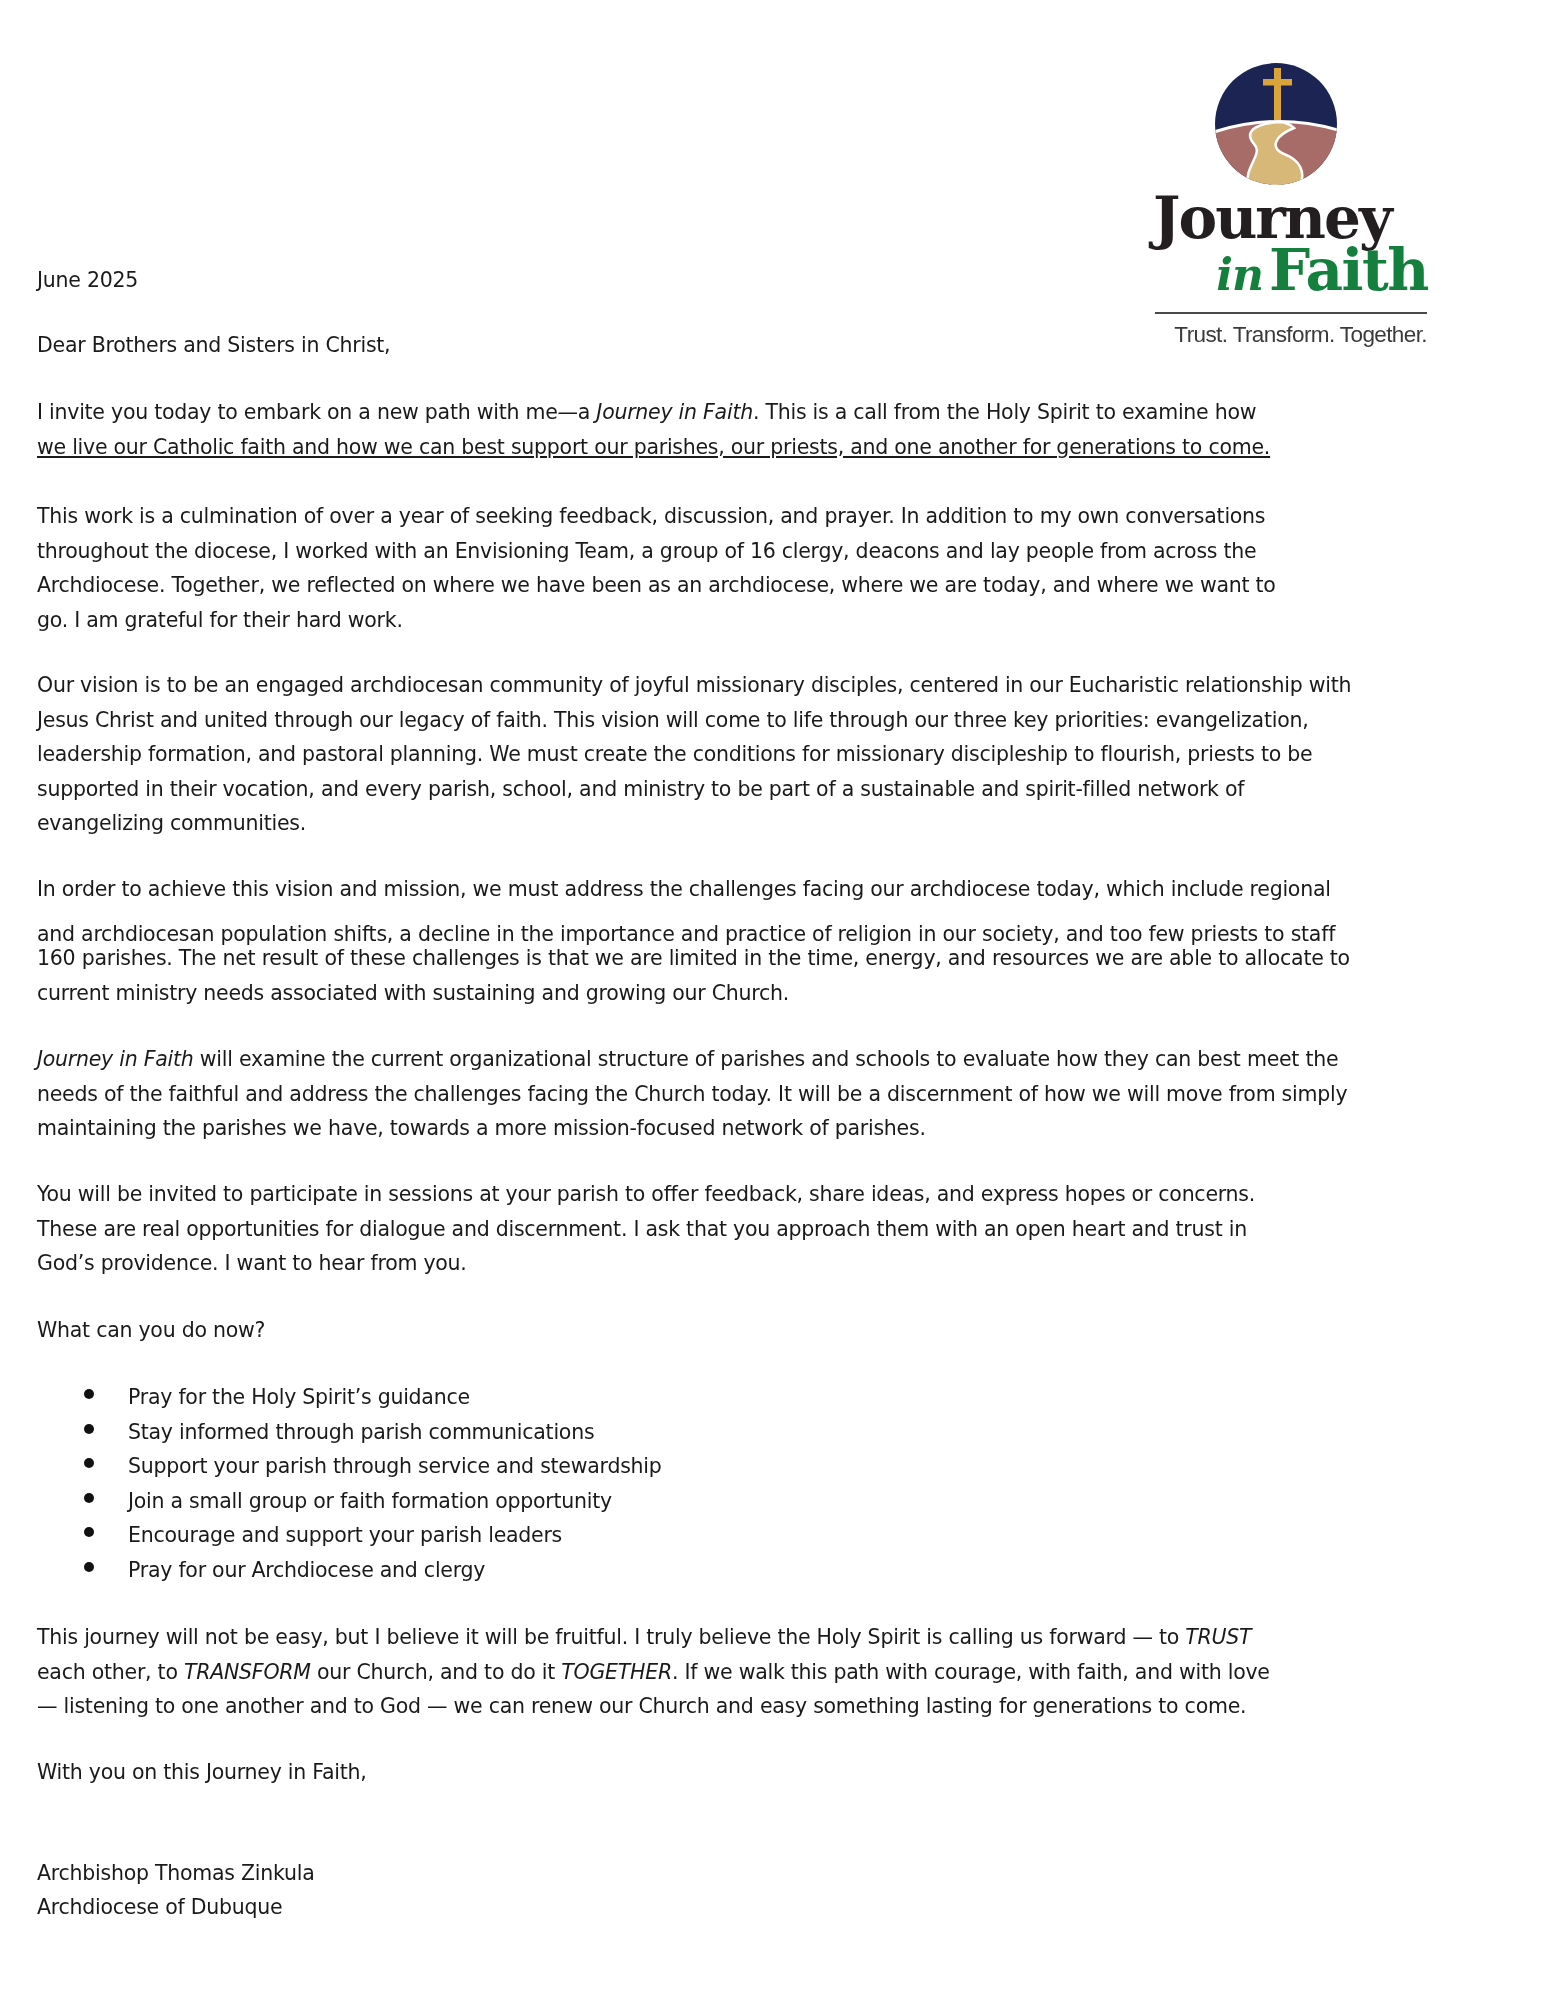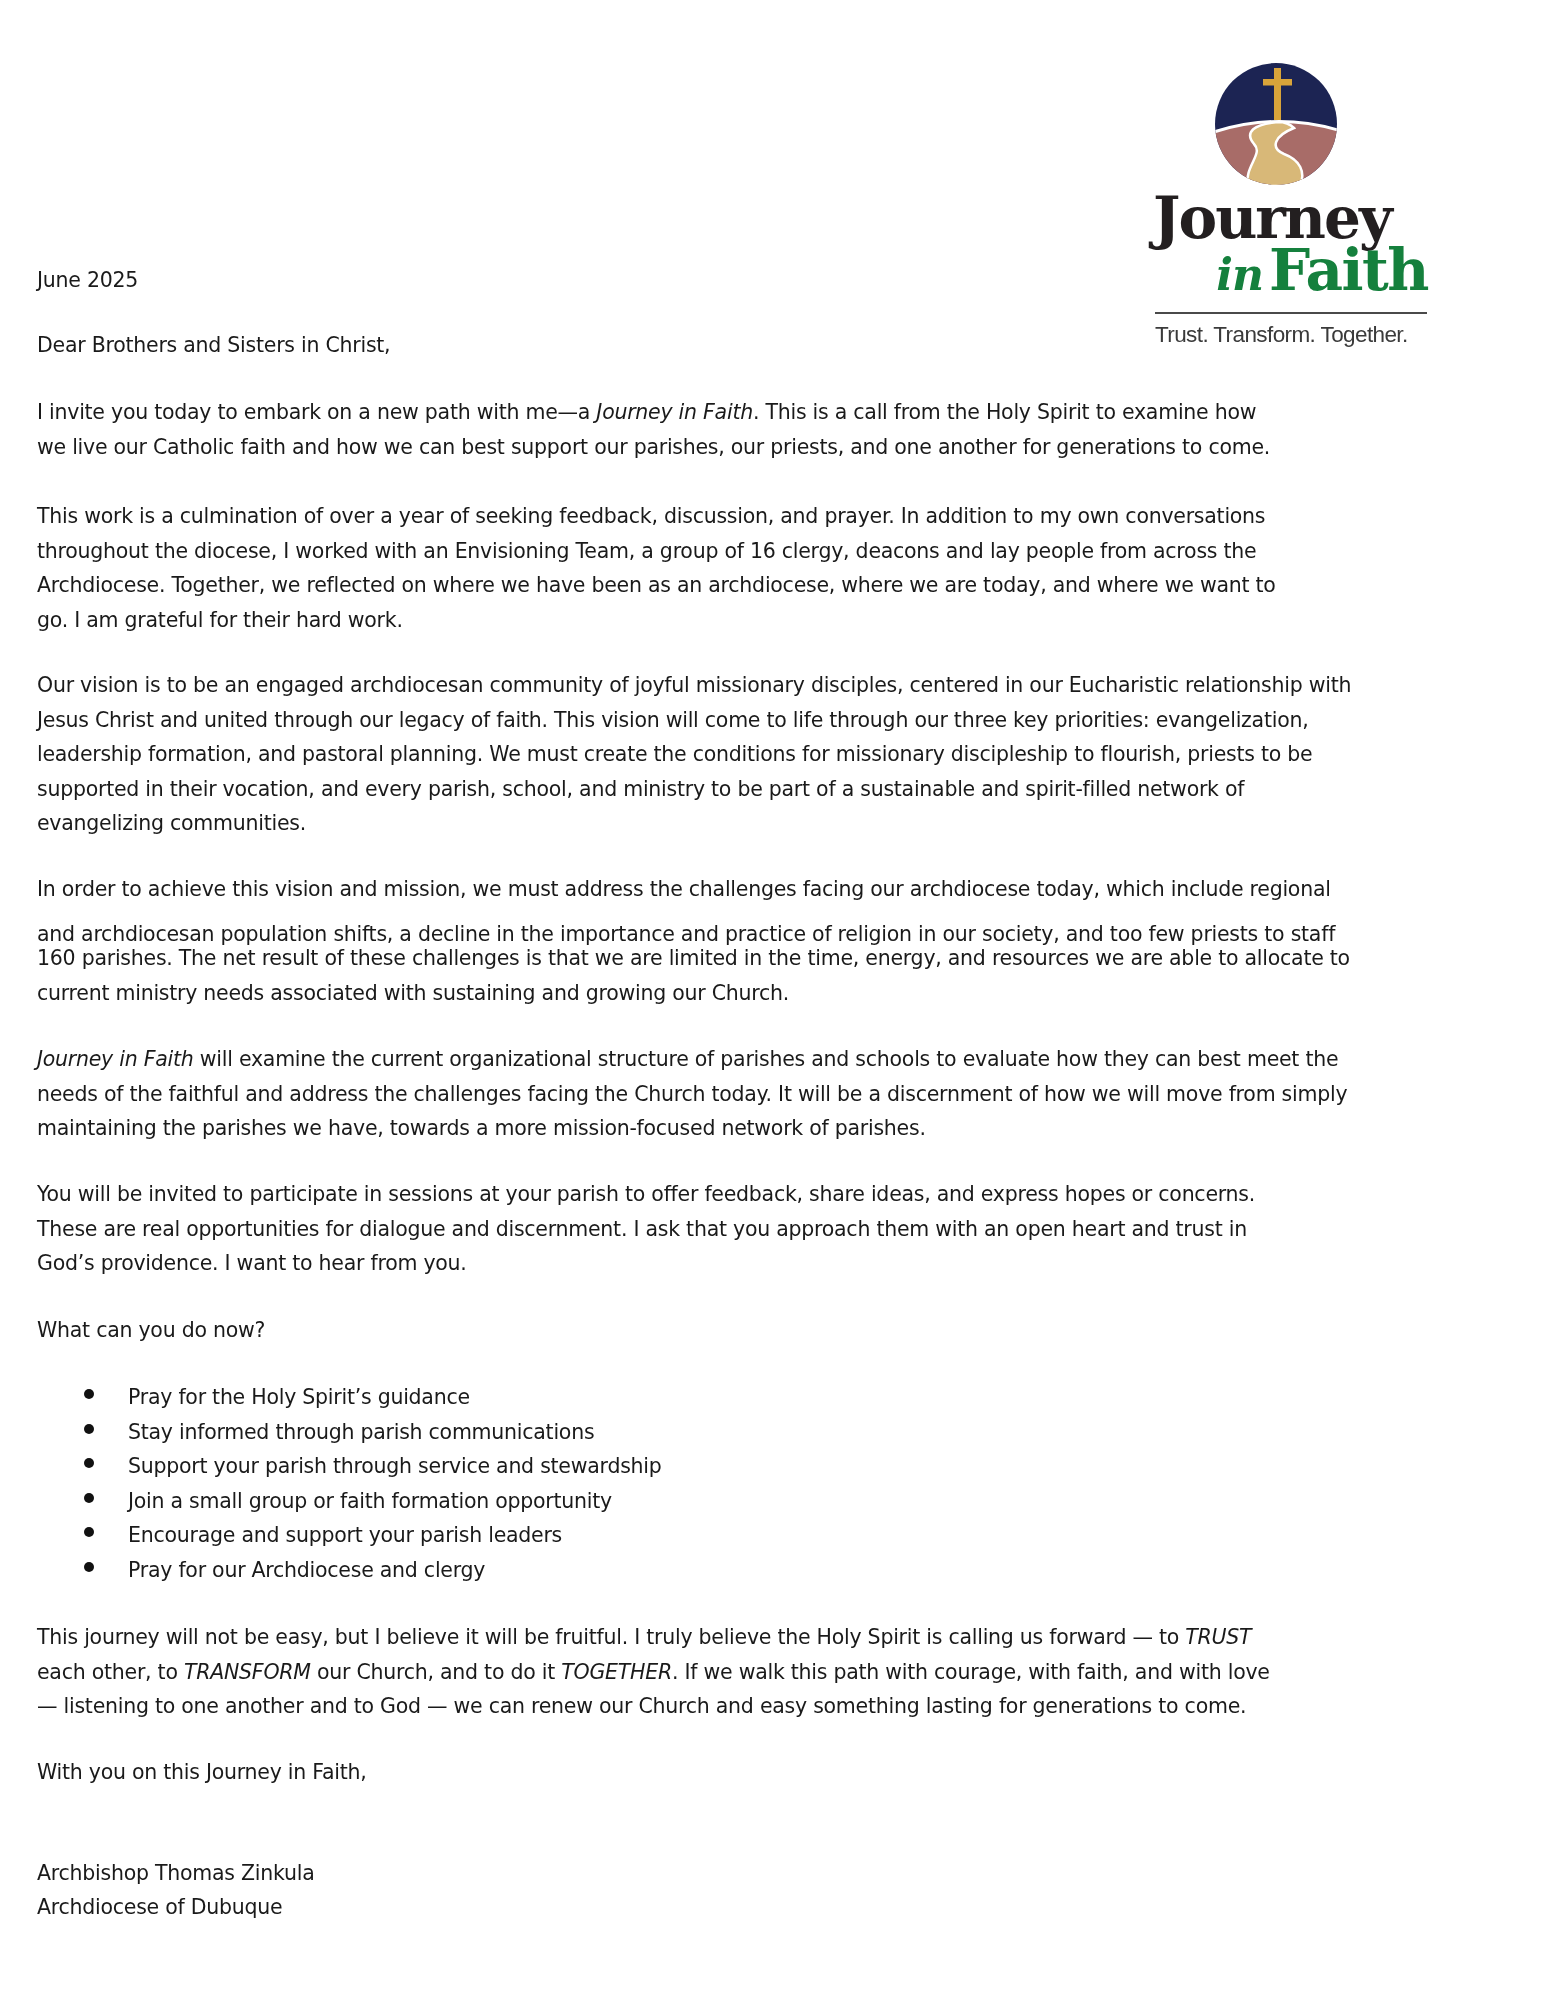--- a/index.html
+++ b/index.html
@@ -81,20 +81,21 @@
       position: absolute;
       left: 15px;
       top: 268px;
       width: 272px;
       font-family: "Liberation Sans", "DejaVu Sans", sans-serif;
       font-size: 22.5px;
       line-height: 1.1;
       color: #3a3a3a;
       letter-spacing: -0.6px;
       white-space: nowrap;
+      text-align: right;
     }
 
     
     .letter {
       position: absolute;
       left: 37px;
       top: 0;
       width: 1480px;
       font-family: "DejaVu Sans", "Liberation Sans", sans-serif;
       font-size: 20.5px;
@@ -163,21 +164,21 @@
     <div class="logo-tagline">Trust. Transform. Together.</div>
   </div>
 
   <div class="letter" id="letter">
     <div class="line" style="top:270px">June 2025</div>
     <div class="line" style="top:335px">Dear Brothers and Sisters in Christ,</div>
 
     <div id="paragraphs">
         <div>
           <div class="line" style="top: 402px;"><span>I invite you today to embark on a new path with me—a </span><i>Journey in Faith</i><span>. This is a call from the Holy Spirit to examine how</span></div>
-          <div class="line" style="top: 436.6px;"><span>we live our Catholic faith and how we can best support our parishes, our priests, and one another for generations to come.</span></div>
+          <div class="line" style="top: 436.6px; text-decoration: underline;"><span>we live our Catholic faith and how we can best support our parishes, our priests, and one another for generations to come.</span></div>
         </div>
         <div>
           <div class="line" style="top: 506px;"><span>This work is a culmination of over a year of seeking feedback, discussion, and prayer.  In addition to my own conversations</span></div>
           <div class="line" style="top: 540.6px;"><span>throughout the diocese, I worked with an Envisioning Team, a group of 16 clergy, deacons and lay people from across the</span></div>
           <div class="line" style="top: 575.2px;"><span>Archdiocese. Together, we reflected on where we have been as an archdiocese, where we are today, and where we want to</span></div>
           <div class="line" style="top: 609.8px;"><span>go. I am grateful for their hard work.</span></div>
         </div>
         <div>
           <div class="line" style="top: 675px;"><span>Our vision is to be an engaged archdiocesan community of joyful missionary disciples, centered in our Eucharistic relationship with</span></div>
           <div class="line" style="top: 709.6px; text-align: center;"><span>Jesus Christ and united through our legacy of faith. This vision will come to life through our three key priorities: evangelization,</span></div>

